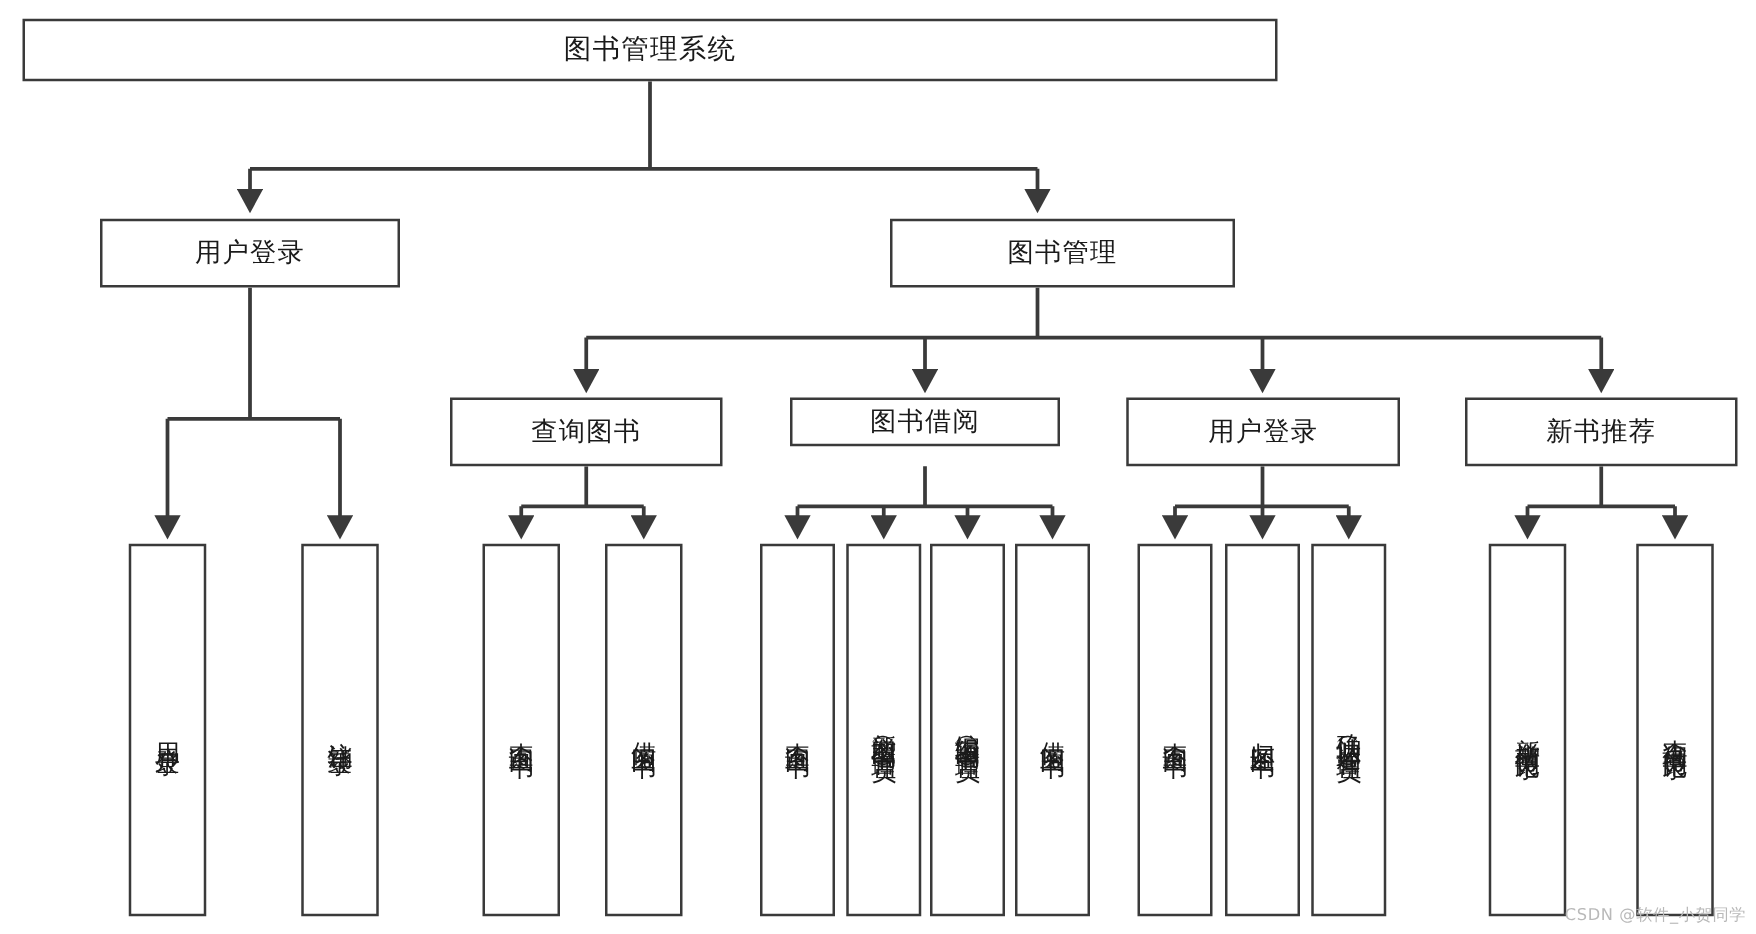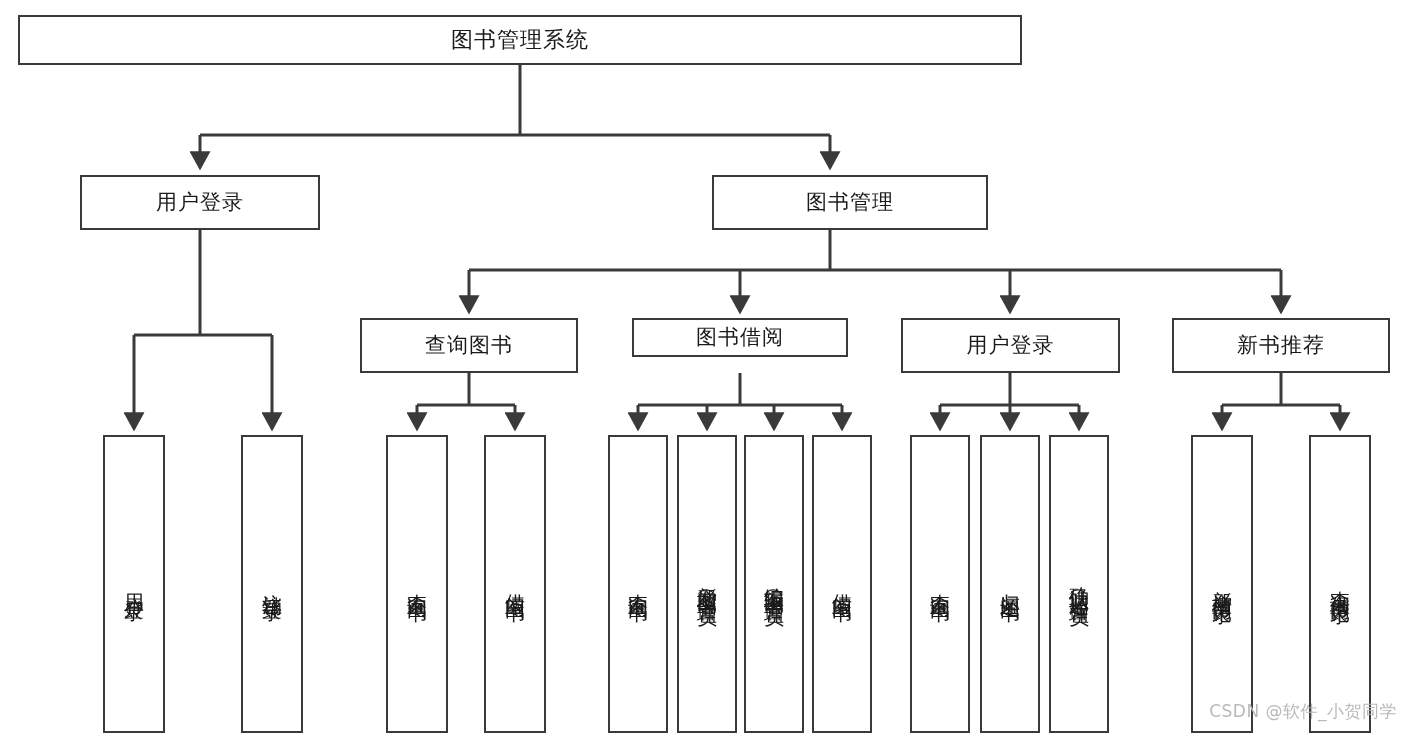--- a/index.html
+++ b/index.html
@@ -59,22 +59,22 @@
     white-space: nowrap;
   }
   .node.v .vtext {
     writing-mode: vertical-rl;
     text-orientation: upright;
     display: block;
   }
   .watermark {
     position: absolute;
     right: 8px;
-    bottom: 24px;
-    font-size: 17px;
+    bottom: 6px;
+    font-size: 13px;
     color: #b9b9b9;
     letter-spacing: 0.5px;
     white-space: nowrap;
     user-select: none;
   }
 </style>
 </head>
 <body>
 
 <div id="canvas">

